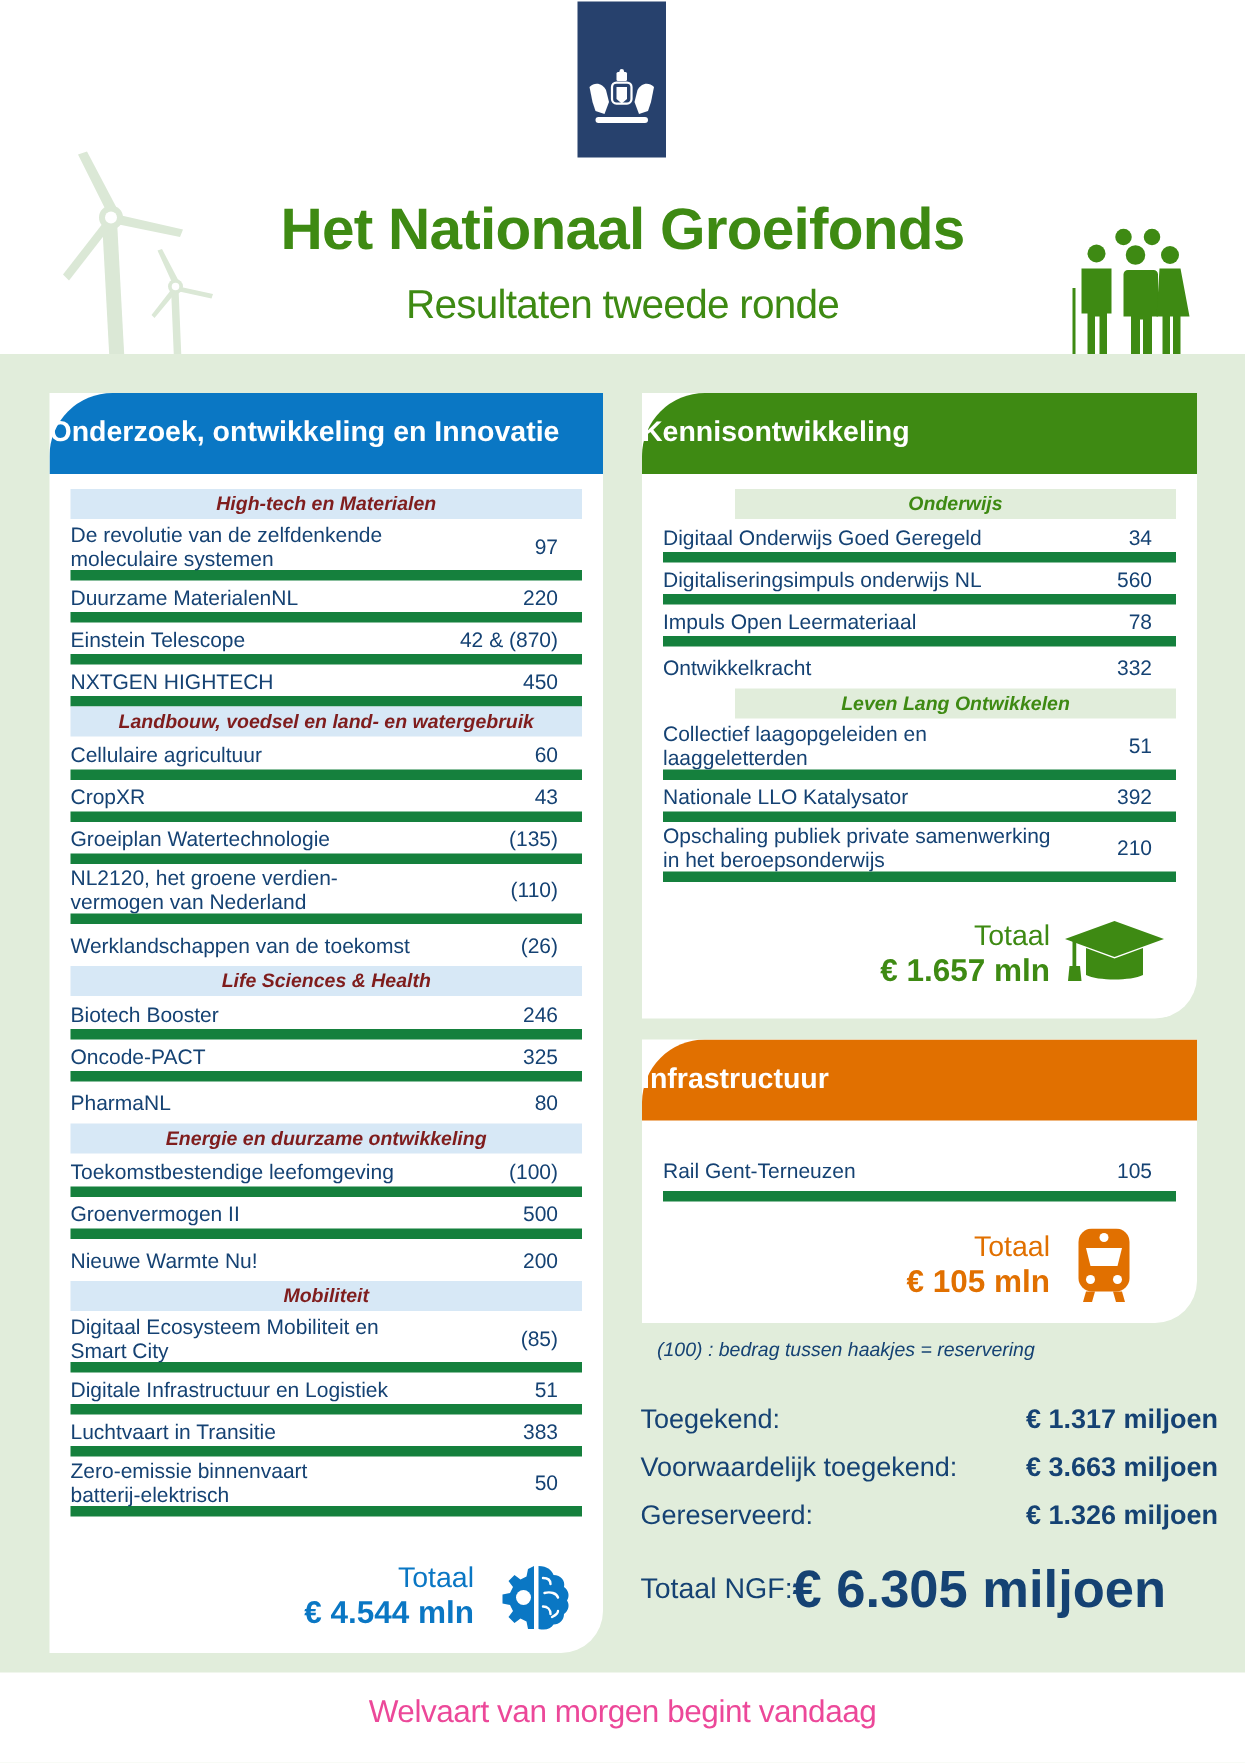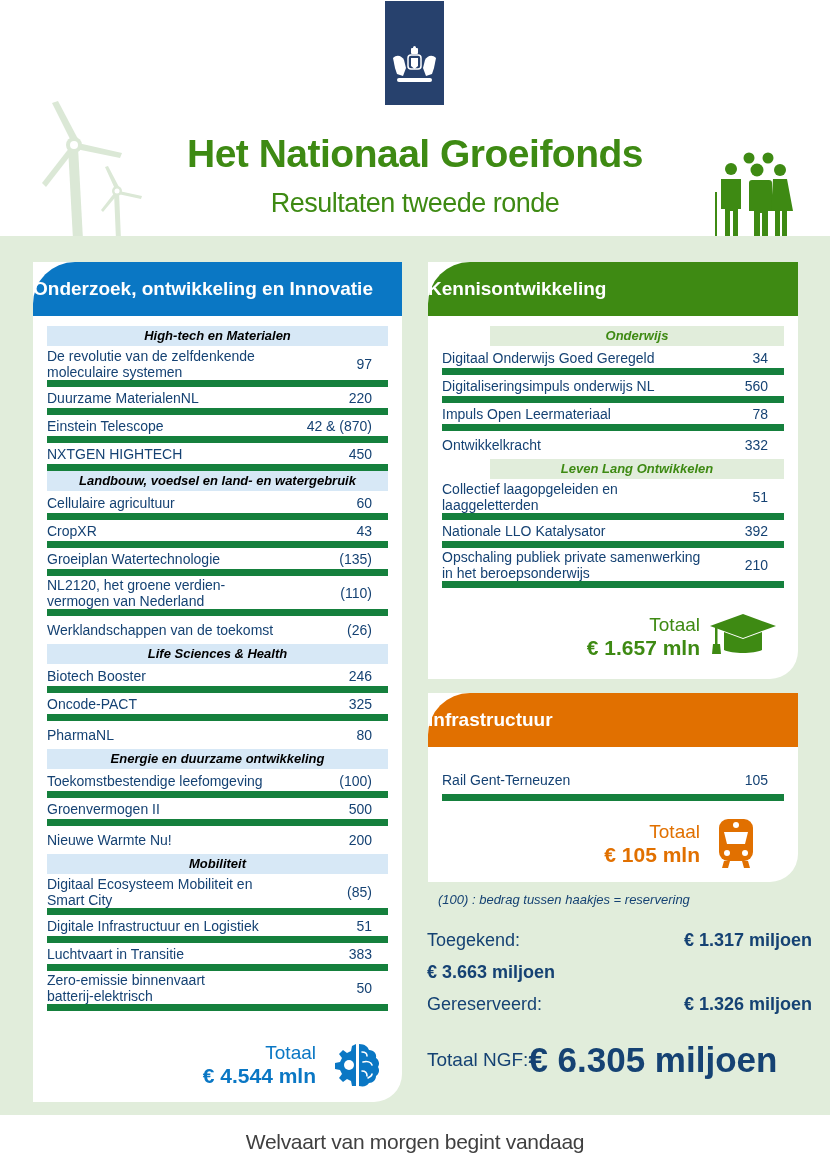--- a/index.html
+++ b/index.html
@@ -22,44 +22,44 @@
   .card-body { padding: 0 14px 0 14px; }
 
   .left-card { left: 33px; top: 262px; width: 369px; height: 840px; }
   .left-card .card-head { background: #0a77c4; }
   .right-top { left: 428px; top: 262px; width: 370px; height: 417px; }
   .right-top .card-head { background: #3e8a13; }
   .right-mid { left: 428px; top: 693px; width: 370px; height: 189px; }
   .right-mid .card-head { background: #e17000; }
 
   .sect { margin-top: 10px; height: 20px; line-height: 20px; text-align: center; font-style: italic; font-weight: bold; font-size: 13px; margin-bottom: 1px; }
-  .blue .sect { background: #d7e8f6; color: #000000; }
+  .blue .sect { background: #d7e8f6; color: #7f1d1d; }
   .green .sect { background: #e1eddb; color: #3e8a13; margin-left: 48px; }
   .sect.mid { margin-top: 0; }
 
   .row { display: flex; align-items: center; justify-content: space-between; border-bottom: 7px solid #15803d; font-size: 14px; color: #154273; padding-right: 16px; }
   .row .name { line-height: 16px; }
   .row .val { white-space: nowrap; }
   .h1 { height: 28px; }
   .h2 { height: 40px; }
 
   .total { position: absolute; text-align: right; font-size: 19px; }
   .total .lbl { display: block; line-height: 22px; }
   .total .amt { display: block; font-weight: bold; font-size: 21px; line-height: 24px; }
 
   .note { position: absolute; left: 438px; top: 892px; font-size: 13px; font-style: italic; color: #154273; }
 
   .summary { position: absolute; left: 427px; top: 930px; width: 385px; font-size: 18px; color: #154273; }
-  .summary .srow { display: flex; justify-content: space-between; height: 32px; }
+  .summary .srow { display: flex; justify-content: space-between; height: 32px; align-items: center; }
   .summary .sval { font-weight: bold; }
   .grand { position: absolute; left: 427px; top: 1040px; width: 385px; display: flex; align-items: center; color: #154273; }
   .grand .glbl { font-size: 19px; }
   .grand .gval { font-size: 35px; font-weight: bold; }
 
-  .tagline { position: absolute; left: 0; width: 830px; top: 1130px; text-align: center; color: #404040; font-size: 21px; letter-spacing: -0.3px; }
+  .tagline { position: absolute; left: 0; width: 830px; top: 1130px; text-align: center; color: #ec4899; font-size: 21px; letter-spacing: -0.3px; }
 </style>
 </head>
 <body>
 
 <div class="logo">
   <svg width="51" height="46" viewBox="0 0 51 46">
     <g fill="#ffffff">
       <rect x="22" y="2" width="7" height="6" rx="1"></rect>
       <circle cx="25.5" cy="1.5" r="1.5"></circle>
       <rect x="19" y="9" width="13" height="14" rx="3" fill="none" stroke="#fff" stroke-width="1.5"></rect>
@@ -290,20 +290,21 @@
 </div>
 
 <div class="note">(100) : bedrag tussen haakjes = reservering</div>
 
 <div class="summary">
   <div class="srow">
       <span>Toegekend:</span>
       <span class="sval">€ 1.317 miljoen</span>
     </div>
   <div class="srow">
+      <span>Voorwaardelijk toegekend:</span>
       <span class="sval">€ 3.663 miljoen</span>
     </div>
   <div class="srow">
       <span>Gereserveerd:</span>
       <span class="sval">€ 1.326 miljoen</span>
     </div>
 </div>
 <div class="grand">
   <span class="glbl">Totaal NGF:</span>
   <span class="gval">€ 6.305 miljoen</span>

